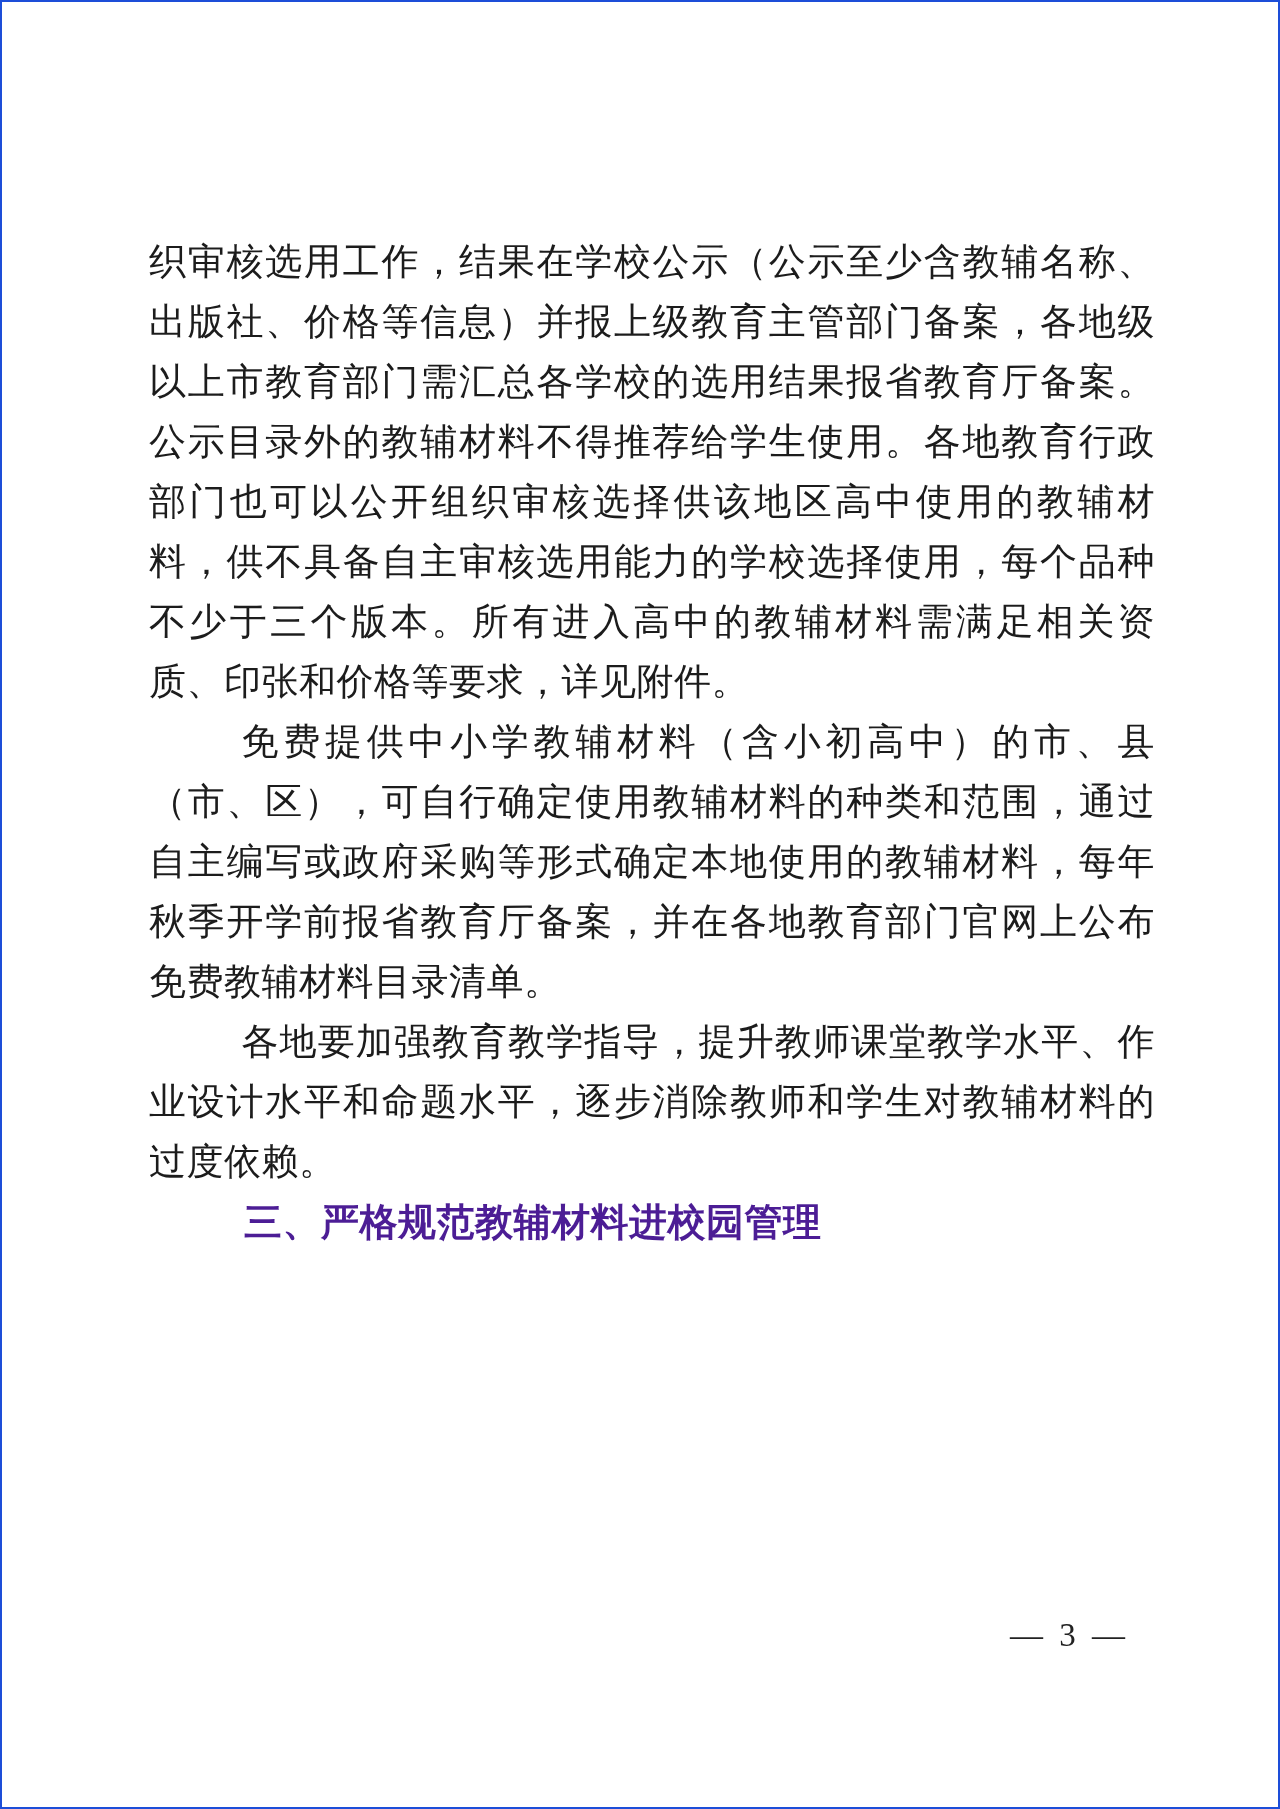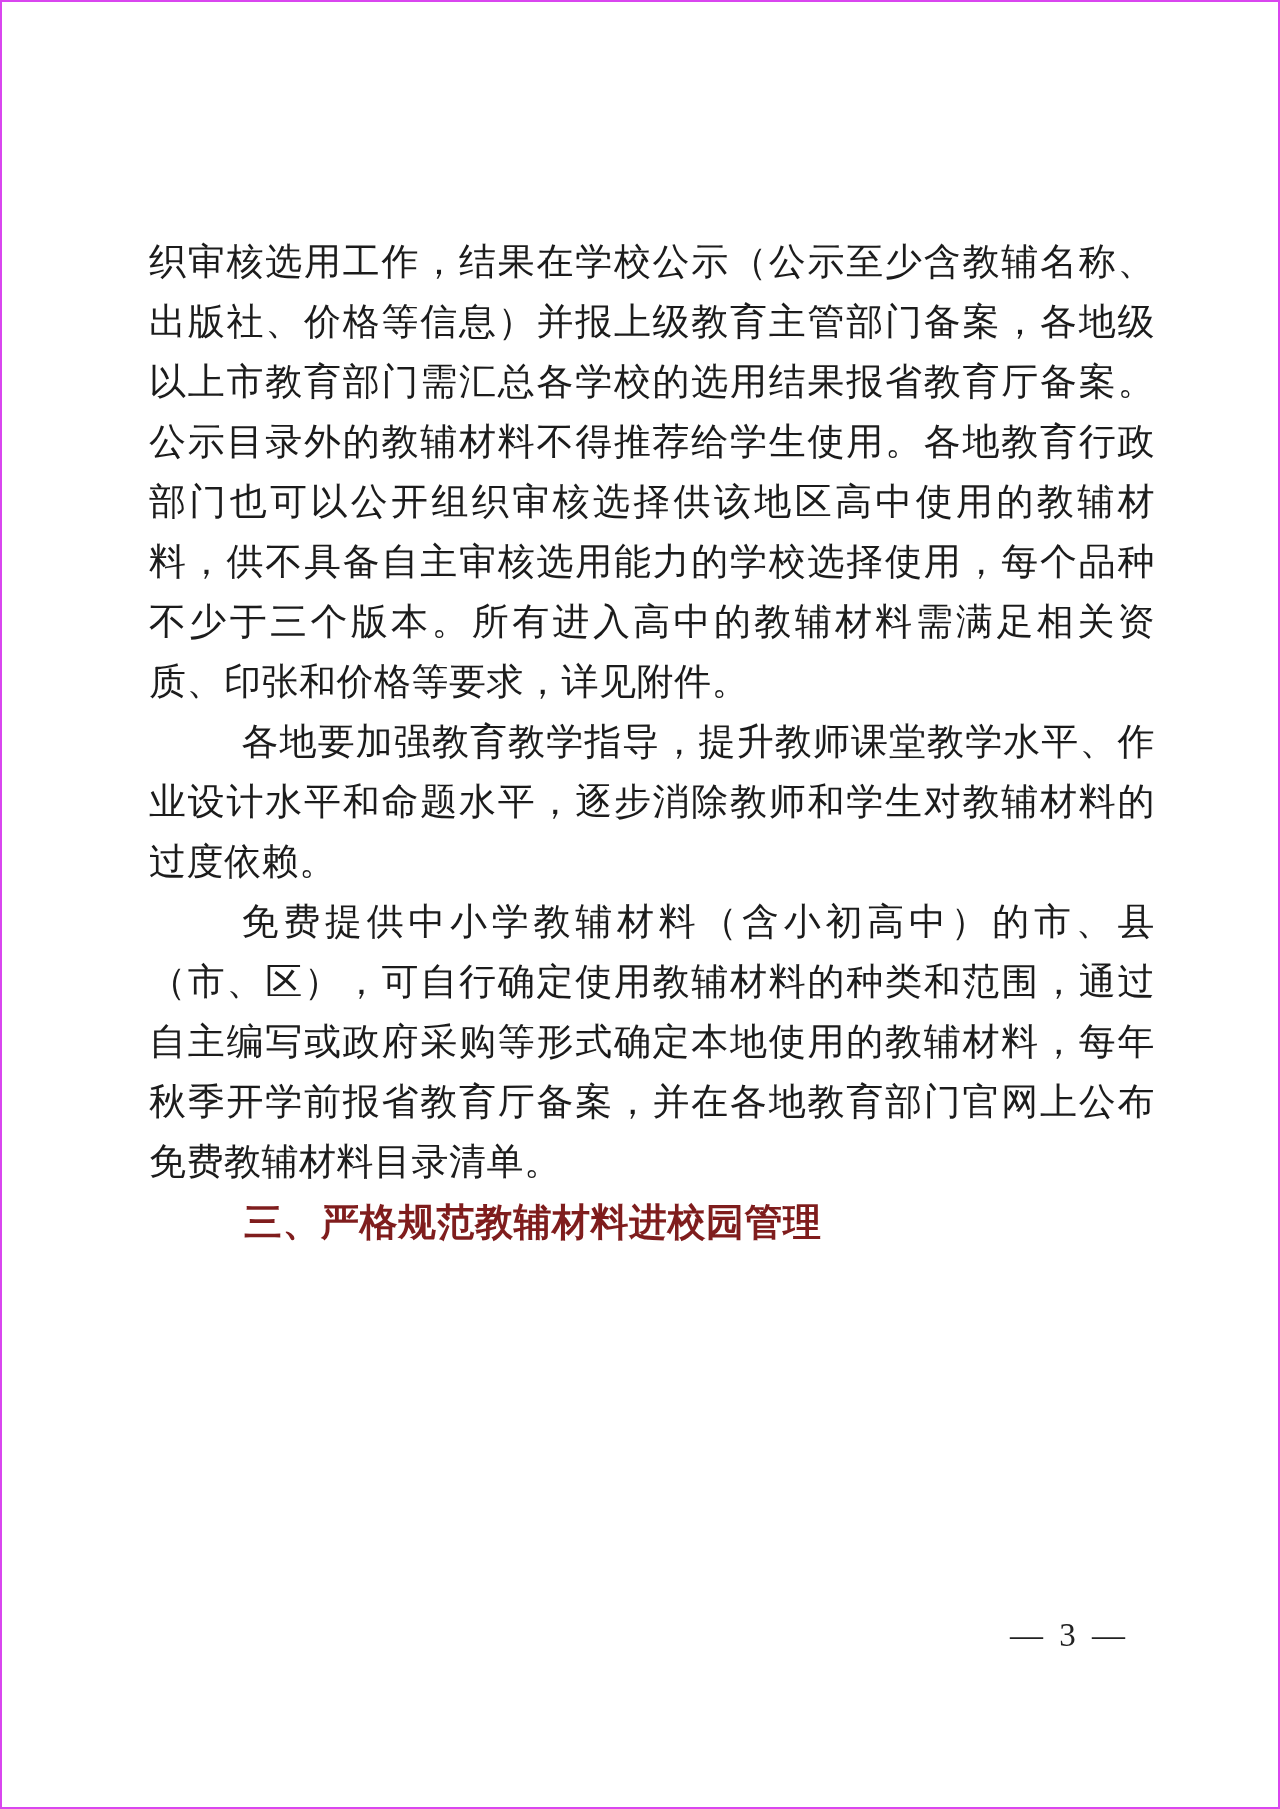--- a/index.html
+++ b/index.html
@@ -11,21 +11,21 @@
     width: 1280px;
     height: 1809px;
     overflow: hidden;
   }
   .page {
     position: relative;
     width: 1280px;
     height: 1809px;
     box-sizing: border-box;
     background: #ffffff;
-    border: 2px solid #d946ef;
+    border: 2px solid #1d4ed8;
     overflow: hidden;
   }
   .content {
     position: absolute;
     left: 147px;
     top: 230px;
     width: 1006px;
     font-family: "Liberation Serif", "DejaVu Serif", serif;
     font-size: 37px;
     line-height: 60px;
@@ -38,21 +38,21 @@
     margin: 0;
     padding: 0;
   }
   .content p.indent {
     text-indent: 2.5em;
   }
   .section-heading {
     font-family: "Liberation Sans", "DejaVu Sans", sans-serif;
     font-weight: bold;
     font-size: 38px;
-    color: #7f1d1d;
+    color: #4c1d95;
     text-align: left;
   }
   .page-number {
     position: absolute;
     top: 1613px;
     left: 1008px;
     width: 130px;
     font-family: "Liberation Serif", "DejaVu Serif", serif;
     font-size: 33px;
     line-height: 40px;
@@ -60,18 +60,18 @@
     letter-spacing: 4px;
     white-space: nowrap;
   }
 </style>
 </head>
 <body>
 
 <div class="page">
   <div class="content">
     <p class="body-para">织审核选用工作，结果在学校公示（公示至少含教辅名称、出版社、价格等信息）并报上级教育主管部门备案，各地级以上市教育部门需汇总各学校的选用结果报省教育厅备案。公示目录外的教辅材料不得推荐给学生使用。各地教育行政部门也可以公开组织审核选择供该地区高中使用的教辅材料，供不具备自主审核选用能力的学校选择使用，每个品种不少于三个版本。所有进入高中的教辅材料需满足相关资质、印张和价格等要求，详见附件。</p>
+    <p class="body-para indent">免费提供中小学教辅材料（含小初高中）的市、县（市、区），可自行确定使用教辅材料的种类和范围，通过自主编写或政府采购等形式确定本地使用的教辅材料，每年秋季开学前报省教育厅备案，并在各地教育部门官网上公布免费教辅材料目录清单。</p>
     <p class="body-para indent">各地要加强教育教学指导，提升教师课堂教学水平、作业设计水平和命题水平，逐步消除教师和学生对教辅材料的过度依赖。</p>
-    <p class="body-para indent">免费提供中小学教辅材料（含小初高中）的市、县（市、区），可自行确定使用教辅材料的种类和范围，通过自主编写或政府采购等形式确定本地使用的教辅材料，每年秋季开学前报省教育厅备案，并在各地教育部门官网上公布免费教辅材料目录清单。</p>
     <p class="section-heading indent">三、严格规范教辅材料进校园管理</p>
   </div>
   <div class="page-number">— 3 —</div>
 </div>
 
 </body></html>

